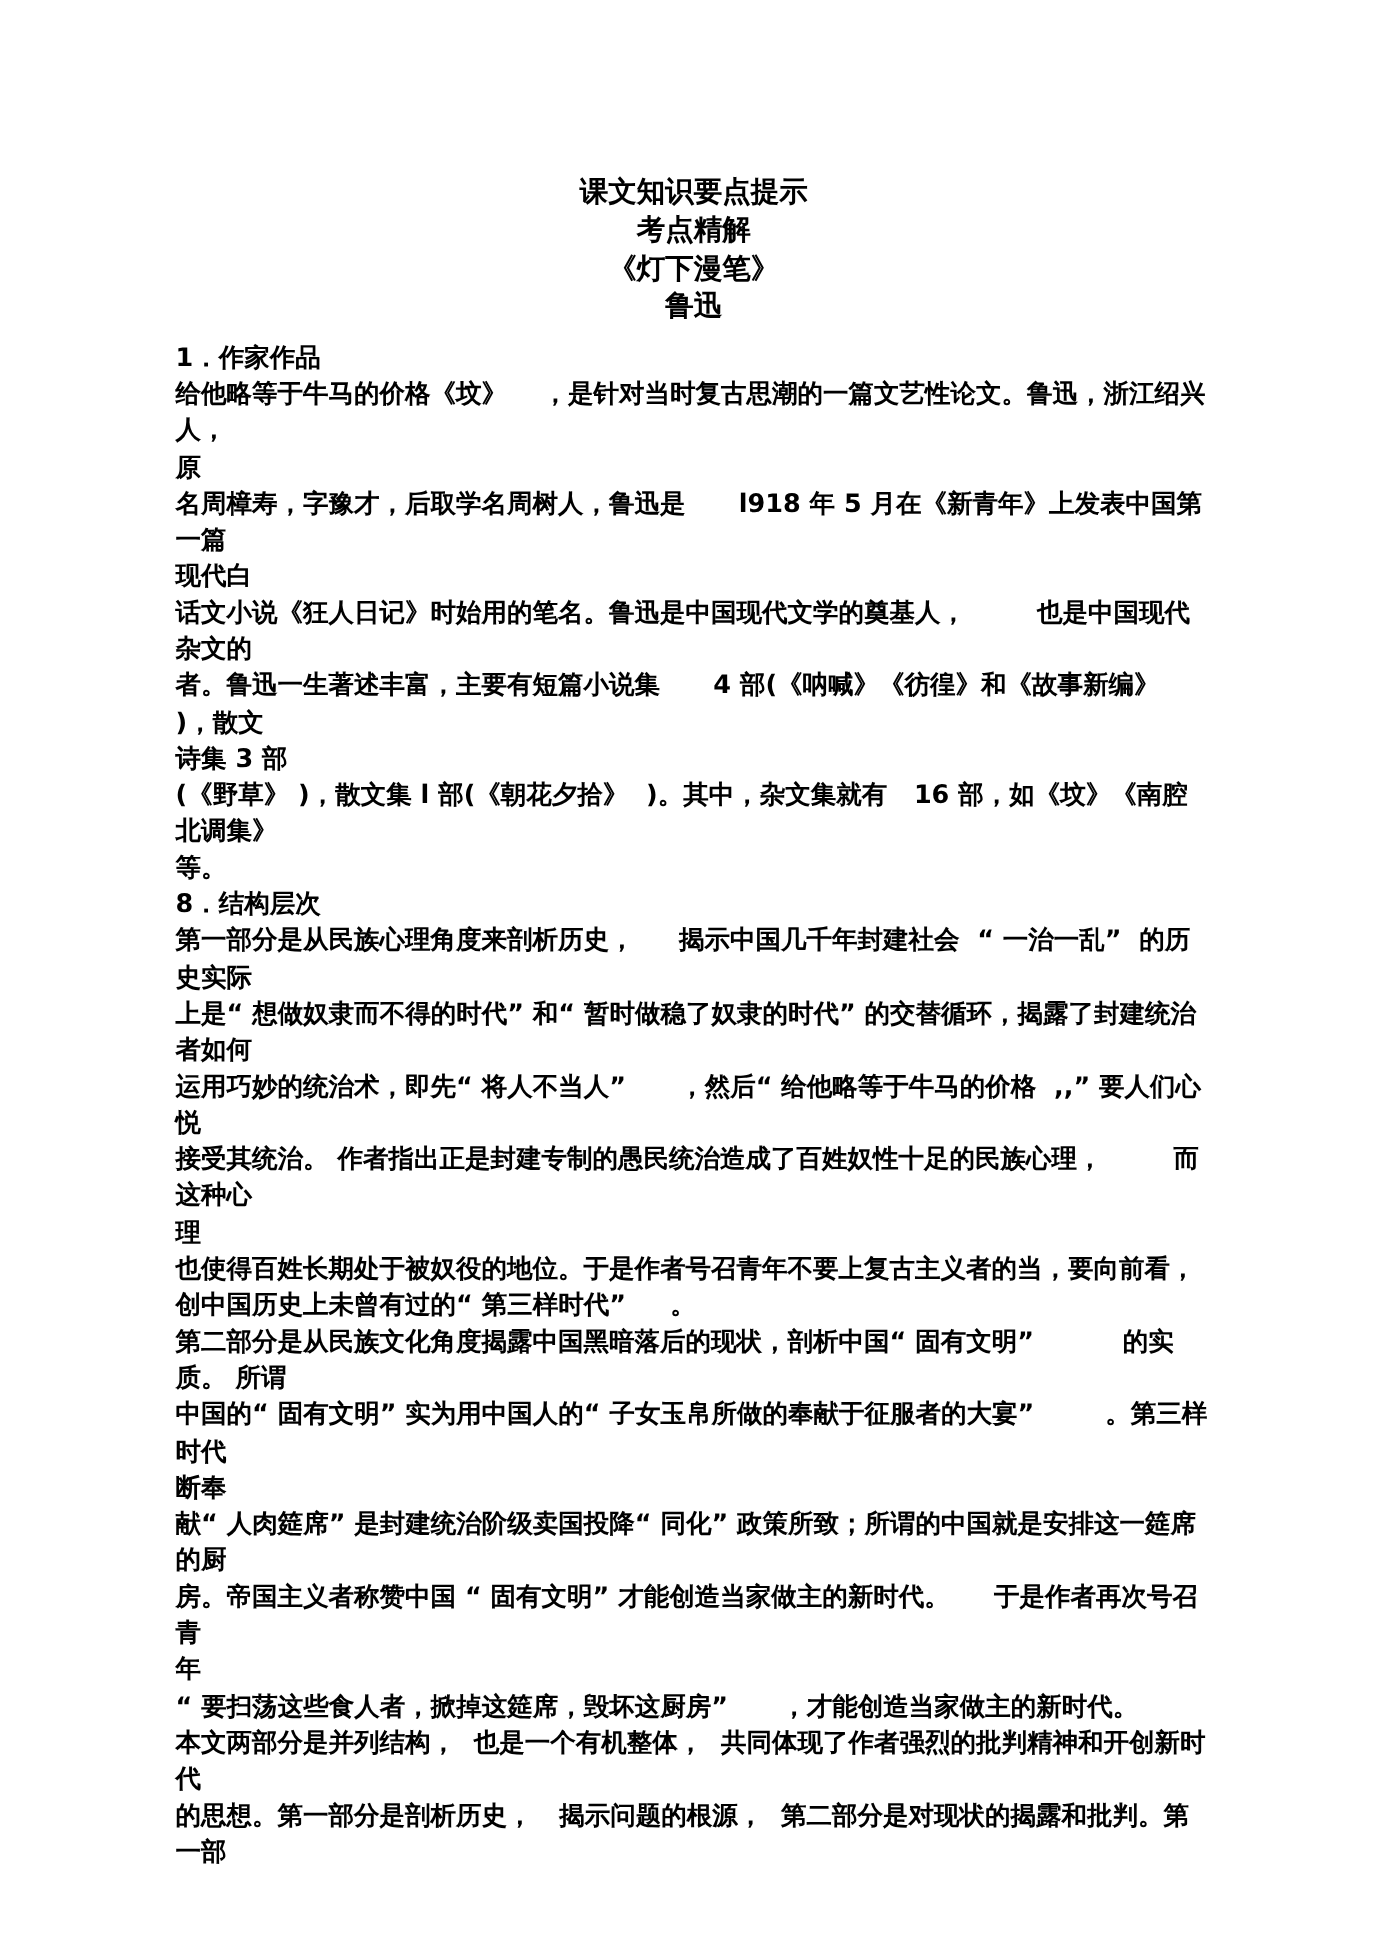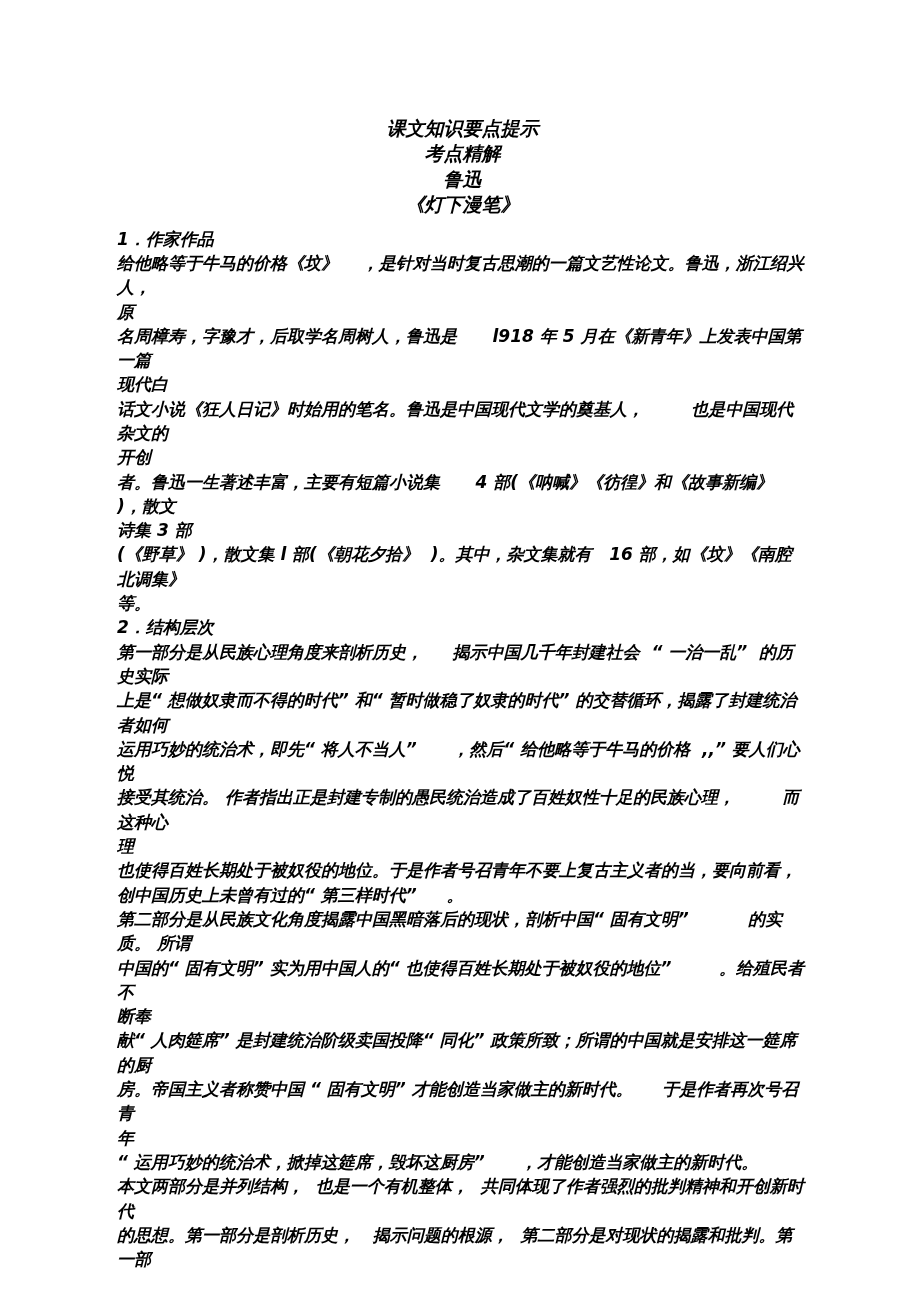--- a/index.html
+++ b/index.html
@@ -12,21 +12,20 @@
     background: #ffffff;
     color: #000000;
     font-family: "DejaVu Sans", "Liberation Sans", sans-serif;
     overflow: hidden;
   }
   .page {
     box-sizing: border-box;
     width: 920px;
     height: 1274px;
     padding: 116px 112px 16px 117px;
-    font-style: italic;
   }
   .headings p {
     margin: 0;
     text-align: center;
     font-size: 19px;
     font-weight: bold;
     line-height: 25.4px;
     white-space: pre-wrap;
   }
   .body-lines {
@@ -41,48 +40,47 @@
     text-align: left;
   }
 </style>
 </head>
 <body>
 
 <div class="page">
   <div class="headings">
       <p>课文知识要点提示</p>
       <p>考点精解</p>
+      <p>《灯下漫笔》</p>
       <p>鲁迅</p>
-      <p>《灯下漫笔》</p>
     </div>
   <div class="body-lines">
       <p>1．作家作品</p>
       <p>给他略等于牛马的价格《坟》    ，是针对当时复古思潮的一篇文艺性论文。鲁迅，浙江绍兴人，</p>
       <p>原</p>
       <p>名周樟寿，字豫才，后取学名周树人，鲁迅是      l918 年 5 月在《新青年》上发表中国第一篇</p>
       <p>现代白</p>
       <p>话文小说《狂人日记》时始用的笔名。鲁迅是中国现代文学的奠基人，        也是中国现代杂文的</p>
-      <p>开创</p>
       <p>者。鲁迅一生著述丰富，主要有短篇小说集      4 部(《呐喊》《彷徨》和《故事新编》   )，散文</p>
       <p>诗集 3 部</p>
       <p>(《野草》 )，散文集 l 部(《朝花夕拾》  )。其中，杂文集就有   16 部，如《坟》《南腔北调集》</p>
       <p>等。</p>
-      <p>2．结构层次</p>
+      <p>8．结构层次</p>
       <p>第一部分是从民族心理角度来剖析历史，     揭示中国几千年封建社会  “ 一治一乱”  的历史实际</p>
       <p>上是“ 想做奴隶而不得的时代” 和“ 暂时做稳了奴隶的时代” 的交替循环，揭露了封建统治</p>
       <p>者如何</p>
       <p>运用巧妙的统治术，即先“ 将人不当人”      ，然后“ 给他略等于牛马的价格  ,,” 要人们心悦</p>
       <p>接受其统治。 作者指出正是封建专制的愚民统治造成了百姓奴性十足的民族心理，        而这种心</p>
       <p>理</p>
       <p>也使得百姓长期处于被奴役的地位。于是作者号召青年不要上复古主义者的当，要向前看，</p>
       <p>创中国历史上未曾有过的“ 第三样时代”     。</p>
       <p>第二部分是从民族文化角度揭露中国黑暗落后的现状，剖析中国“ 固有文明”          的实质。 所谓</p>
-      <p>中国的“ 固有文明” 实为用中国人的“ 也使得百姓长期处于被奴役的地位”        。给殖民者不</p>
+      <p>中国的“ 固有文明” 实为用中国人的“ 子女玉帛所做的奉献于征服者的大宴”        。第三样时代</p>
       <p>断奉</p>
       <p>献“ 人肉筵席” 是封建统治阶级卖国投降“ 同化” 政策所致；所谓的中国就是安排这一筵席</p>
       <p>的厨</p>
       <p>房。帝国主义者称赞中国 “ 固有文明” 才能创造当家做主的新时代。     于是作者再次号召青</p>
       <p>年</p>
-      <p>“ 运用巧妙的统治术，掀掉这筵席，毁坏这厨房”      ，才能创造当家做主的新时代。</p>
+      <p>“ 要扫荡这些食人者，掀掉这筵席，毁坏这厨房”      ，才能创造当家做主的新时代。</p>
       <p>本文两部分是并列结构，  也是一个有机整体，  共同体现了作者强烈的批判精神和开创新时代</p>
       <p>的思想。第一部分是剖析历史，   揭示问题的根源，  第二部分是对现状的揭露和批判。第一部</p>
     </div>
 </div>
 
 </body></html>

